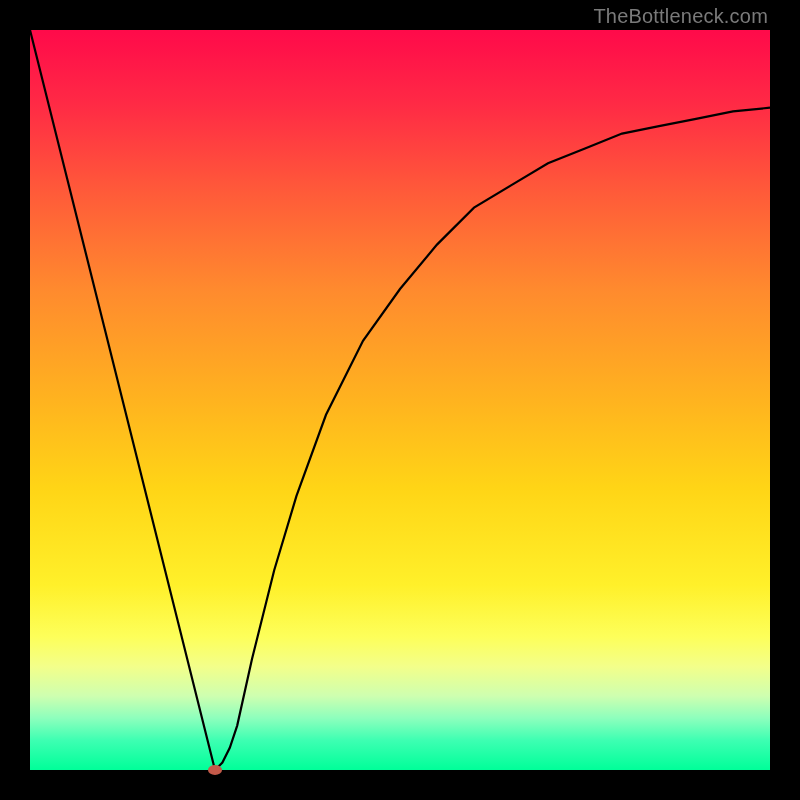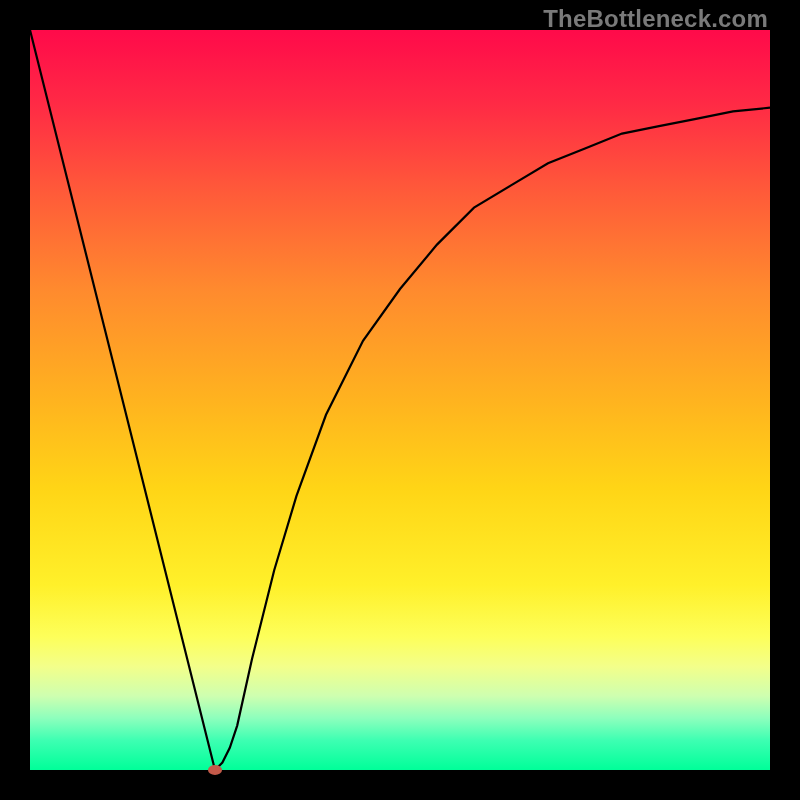--- a/index.html
+++ b/index.html
@@ -38,22 +38,22 @@
       #8dffbd 93%,
       #3dffb2 96%,
       #00ff99 100%
     );
   }
   .watermark {
     position: absolute;
     top: 5px;
     right: 32px;
     color: #7a7a7a;
-    font-size: 24px;
-    font-weight: 700;
+    font-size: 20px;
+    font-weight: 400;
     letter-spacing: 0.2px;
   }
   svg.curve {
     position: absolute;
     left: 0;
     top: 0;
     width: 740px;
     height: 740px;
   }
   .marker {

